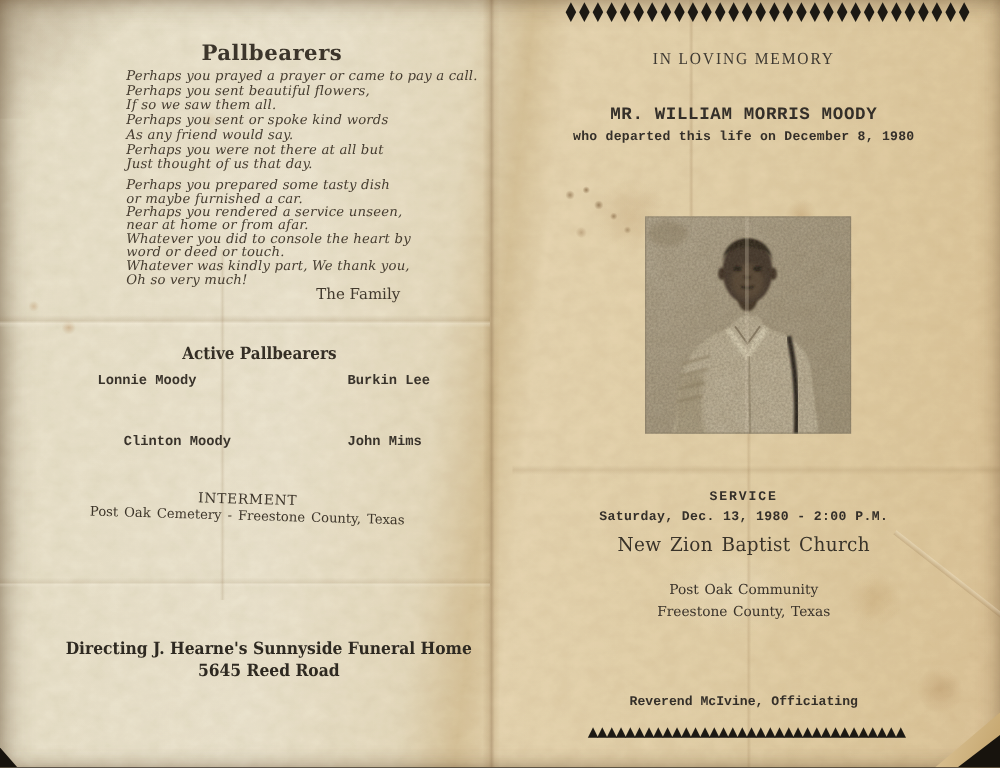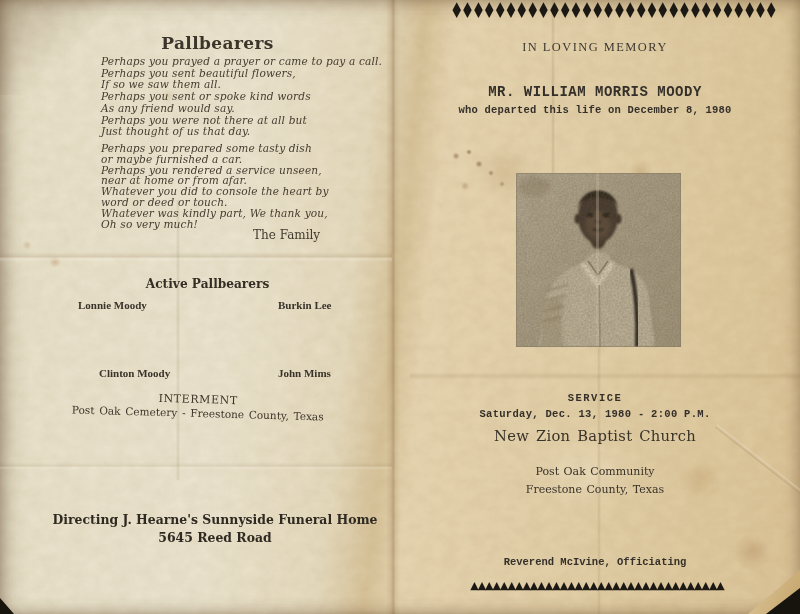--- a/index.html
+++ b/index.html
@@ -57,24 +57,24 @@
   .center{left:0;width:100%;text-align:center;}
   .mono{font-family:"Liberation Mono",monospace;font-weight:bold;color:#35302a;}
   .appre-title{top:33px;width:435px;text-align:center;font-family:"DejaVu Serif",serif;
     font-size:17px;font-weight:600;letter-spacing:.4px;color:#3d362c;}
   .poem{left:101px;top:56px;font-family:"DejaVu Serif",serif;font-style:italic;
     font-size:10.6px;line-height:11.7px;letter-spacing:.15px;color:#463d31;}
   .stanza2{margin-top:5px;line-height:10.8px;}
   .family-sig{left:253px;top:228px;font-family:"DejaVu Serif",serif;font-size:12px;color:#423a2e;text-align:center;}
   .pall-title{top:275px;width:415px;text-align:center;font-family:"DejaVu Serif",serif;
     font-weight:bold;font-size:13.5px;transform:scaleX(.9);color:#352f26;}
-  .pall-row{left:78px;width:300px;font-family:Liberation Serif, serif;
+  .pall-row{left:78px;width:300px;font-family:Liberation Mono, monospace;
     font-weight:bold;font-size:11px;color:#3a342c;}
   .pall-row .right-name{position:absolute;left:200px;top:0;}
-  .row1{top:299px;} .row2{top:324px;} .row3{top:367px;padding-left:21px;}
+  .row1{top:299px;} .row2{top:324px;} .row3{top:348px;padding-left:21px;}
   .interment{top:393px;width:396px;text-align:center;transform:rotate(1.6deg);
     font-family:"DejaVu Serif",serif;color:#3e362b;}
   .interment-title{font-size:11px;letter-spacing:.6px;}
   .interment-loc{font-size:10.5px;word-spacing:1.5px;margin-top:1px;}
   .funeral{top:510px;width:430px;text-align:center;font-family:"DejaVu Serif",serif;
     font-weight:bold;font-size:13.5px;line-height:18px;transform:scaleX(.92);color:#2f2a22;}
   .border-top{left:20px;top:0px;width:300px;text-align:center;white-space:nowrap;
     font-family:"DejaVu Sans",sans-serif;font-size:15px;letter-spacing:-2.6px;
     color:#1c1914;transform:scaleY(1.45);transform-origin:50% 30%;}
   .memory{top:39px;font-family:"Liberation Serif",serif;font-size:13.5px;

